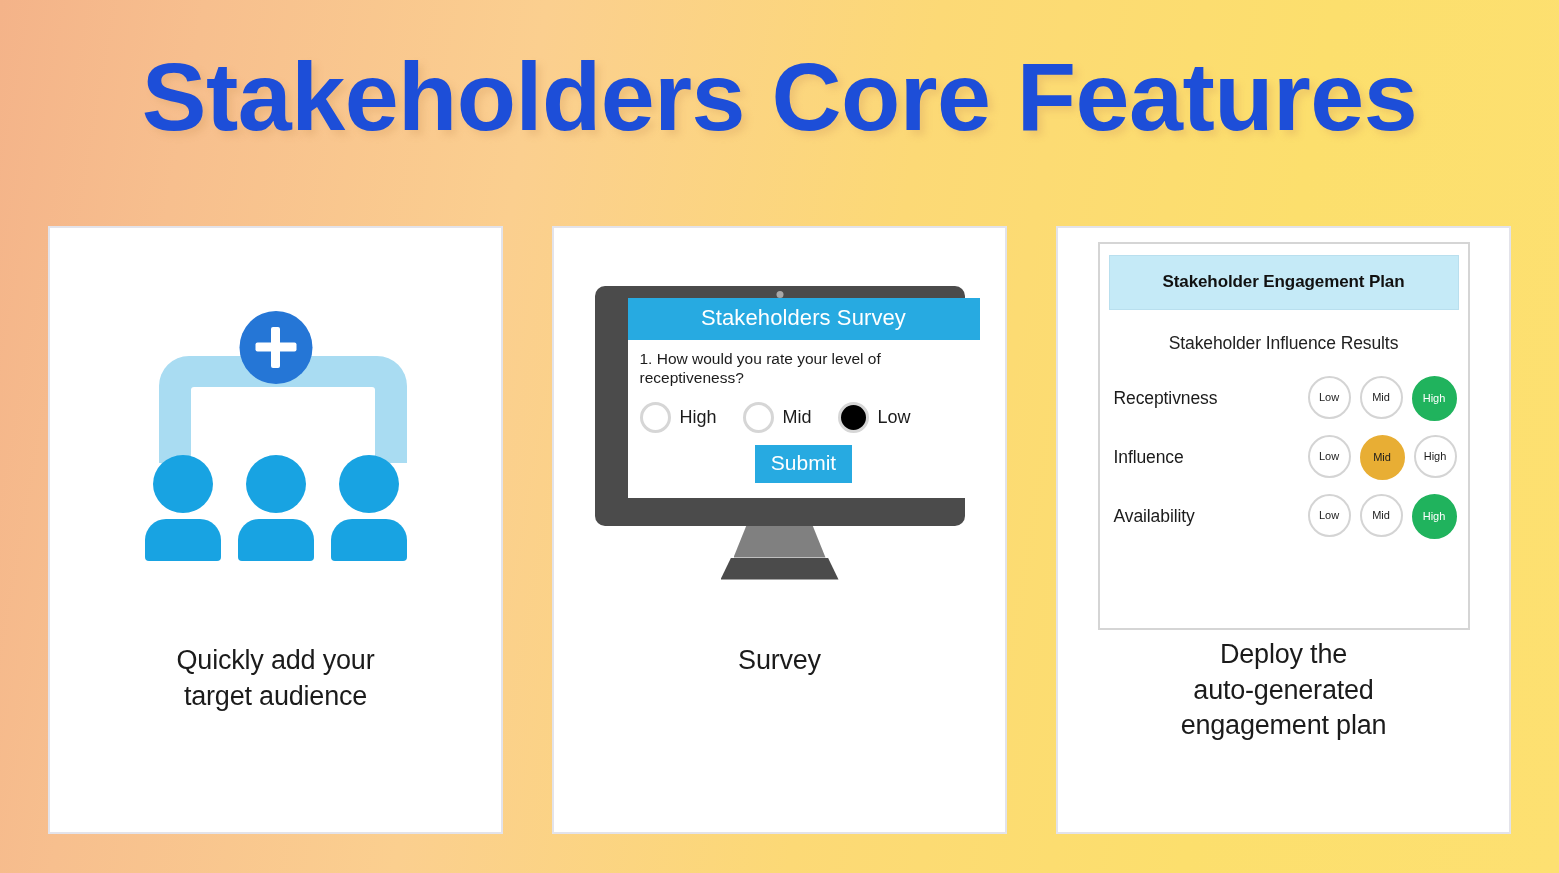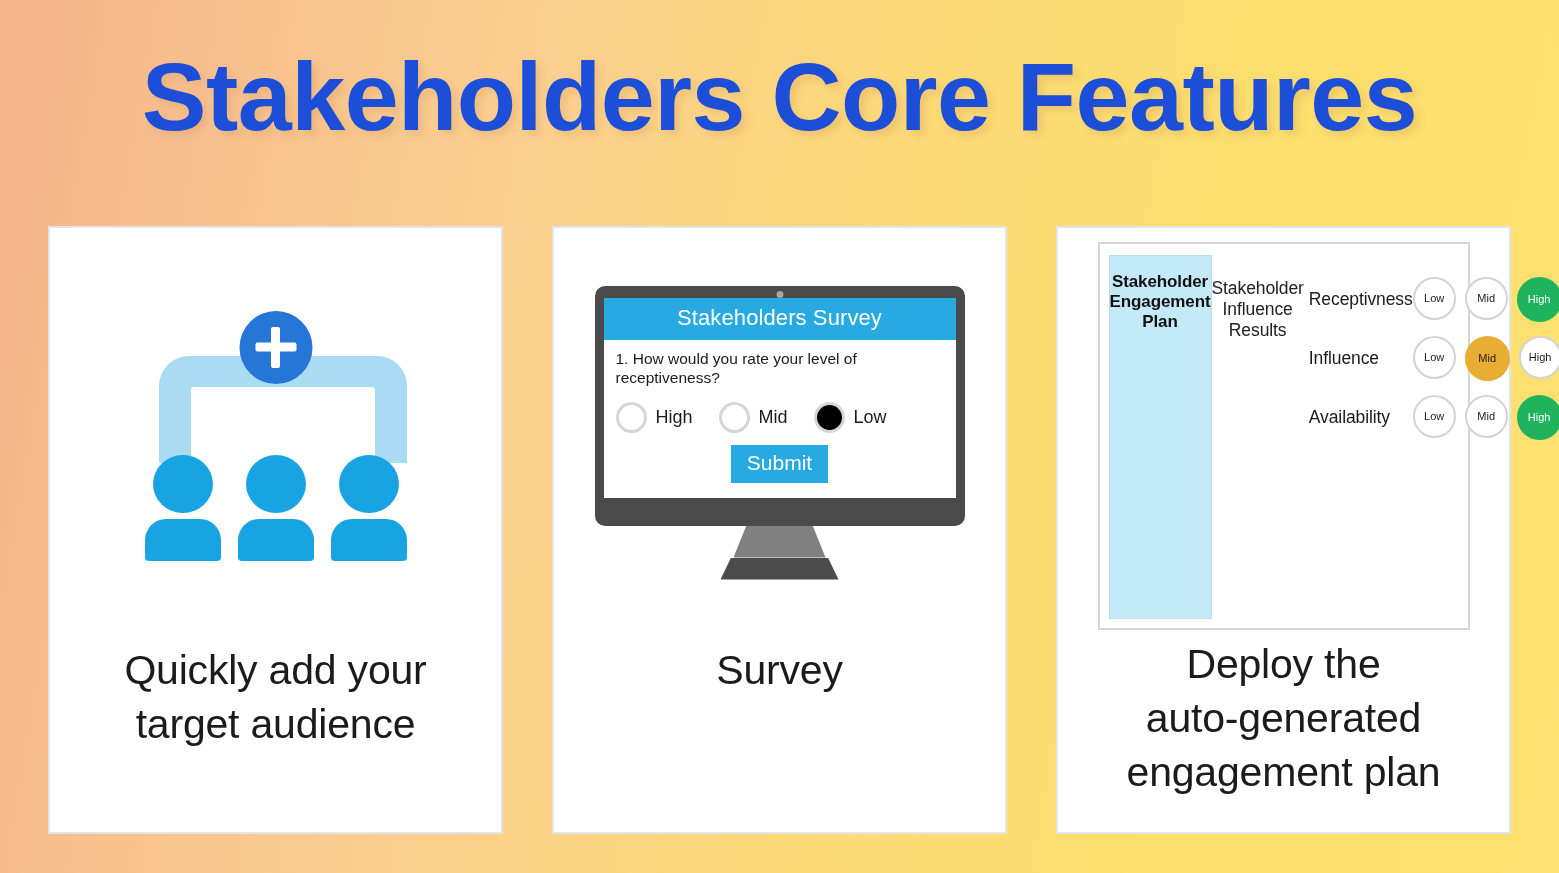--- a/index.html
+++ b/index.html
@@ -63,21 +63,21 @@
     height: 415px;
     display: flex;
     align-items: center;
     justify-content: center;
     position: relative;
   }
 
   .card-caption {
     width: 100%;
     text-align: center;
-    font-size: 41px;
+    font-size: 27px;
     line-height: 1.32;
     color: #1b1b1b;
     letter-spacing: -0.2px;
     padding: 0 18px;
     font-weight: 400;
   }
   .card-caption.small-lead { margin-top: -6px; }
 
   
   .audience-icon {
@@ -200,20 +200,21 @@
     border-radius: 50%;
     background: #a8a8a8;
   }
   .screen {
     width: 352px;
     height: 200px;
     background: #ffffff;
     overflow: hidden;
     display: flex;
     flex-direction: column;
+    margin-left: 24px;
   }
   .survey-header {
     background: #27aae1;
     color: #ffffff;
     font-size: 22px;
     text-align: center;
     padding: 7px 0 9px;
     letter-spacing: 0.1px;
   }
   .survey-body { padding: 9px 12px 0 12px; }
@@ -283,21 +284,21 @@
   }
 
   
   .plan-doc {
     width: 372px;
     height: 388px;
     border: 2px solid #d5d5d5;
     background: #ffffff;
     padding: 11px 9px 9px;
     display: flex;
-    flex-direction: row;
+    flex-direction: column;
   }
   .plan-header {
     background: #c5eaf7;
     border: 1px solid #b9dfee;
     text-align: center;
     font-size: 17px;
     font-weight: 700;
     color: #111111;
     padding: 16px 0 17px;
     letter-spacing: -0.1px;

